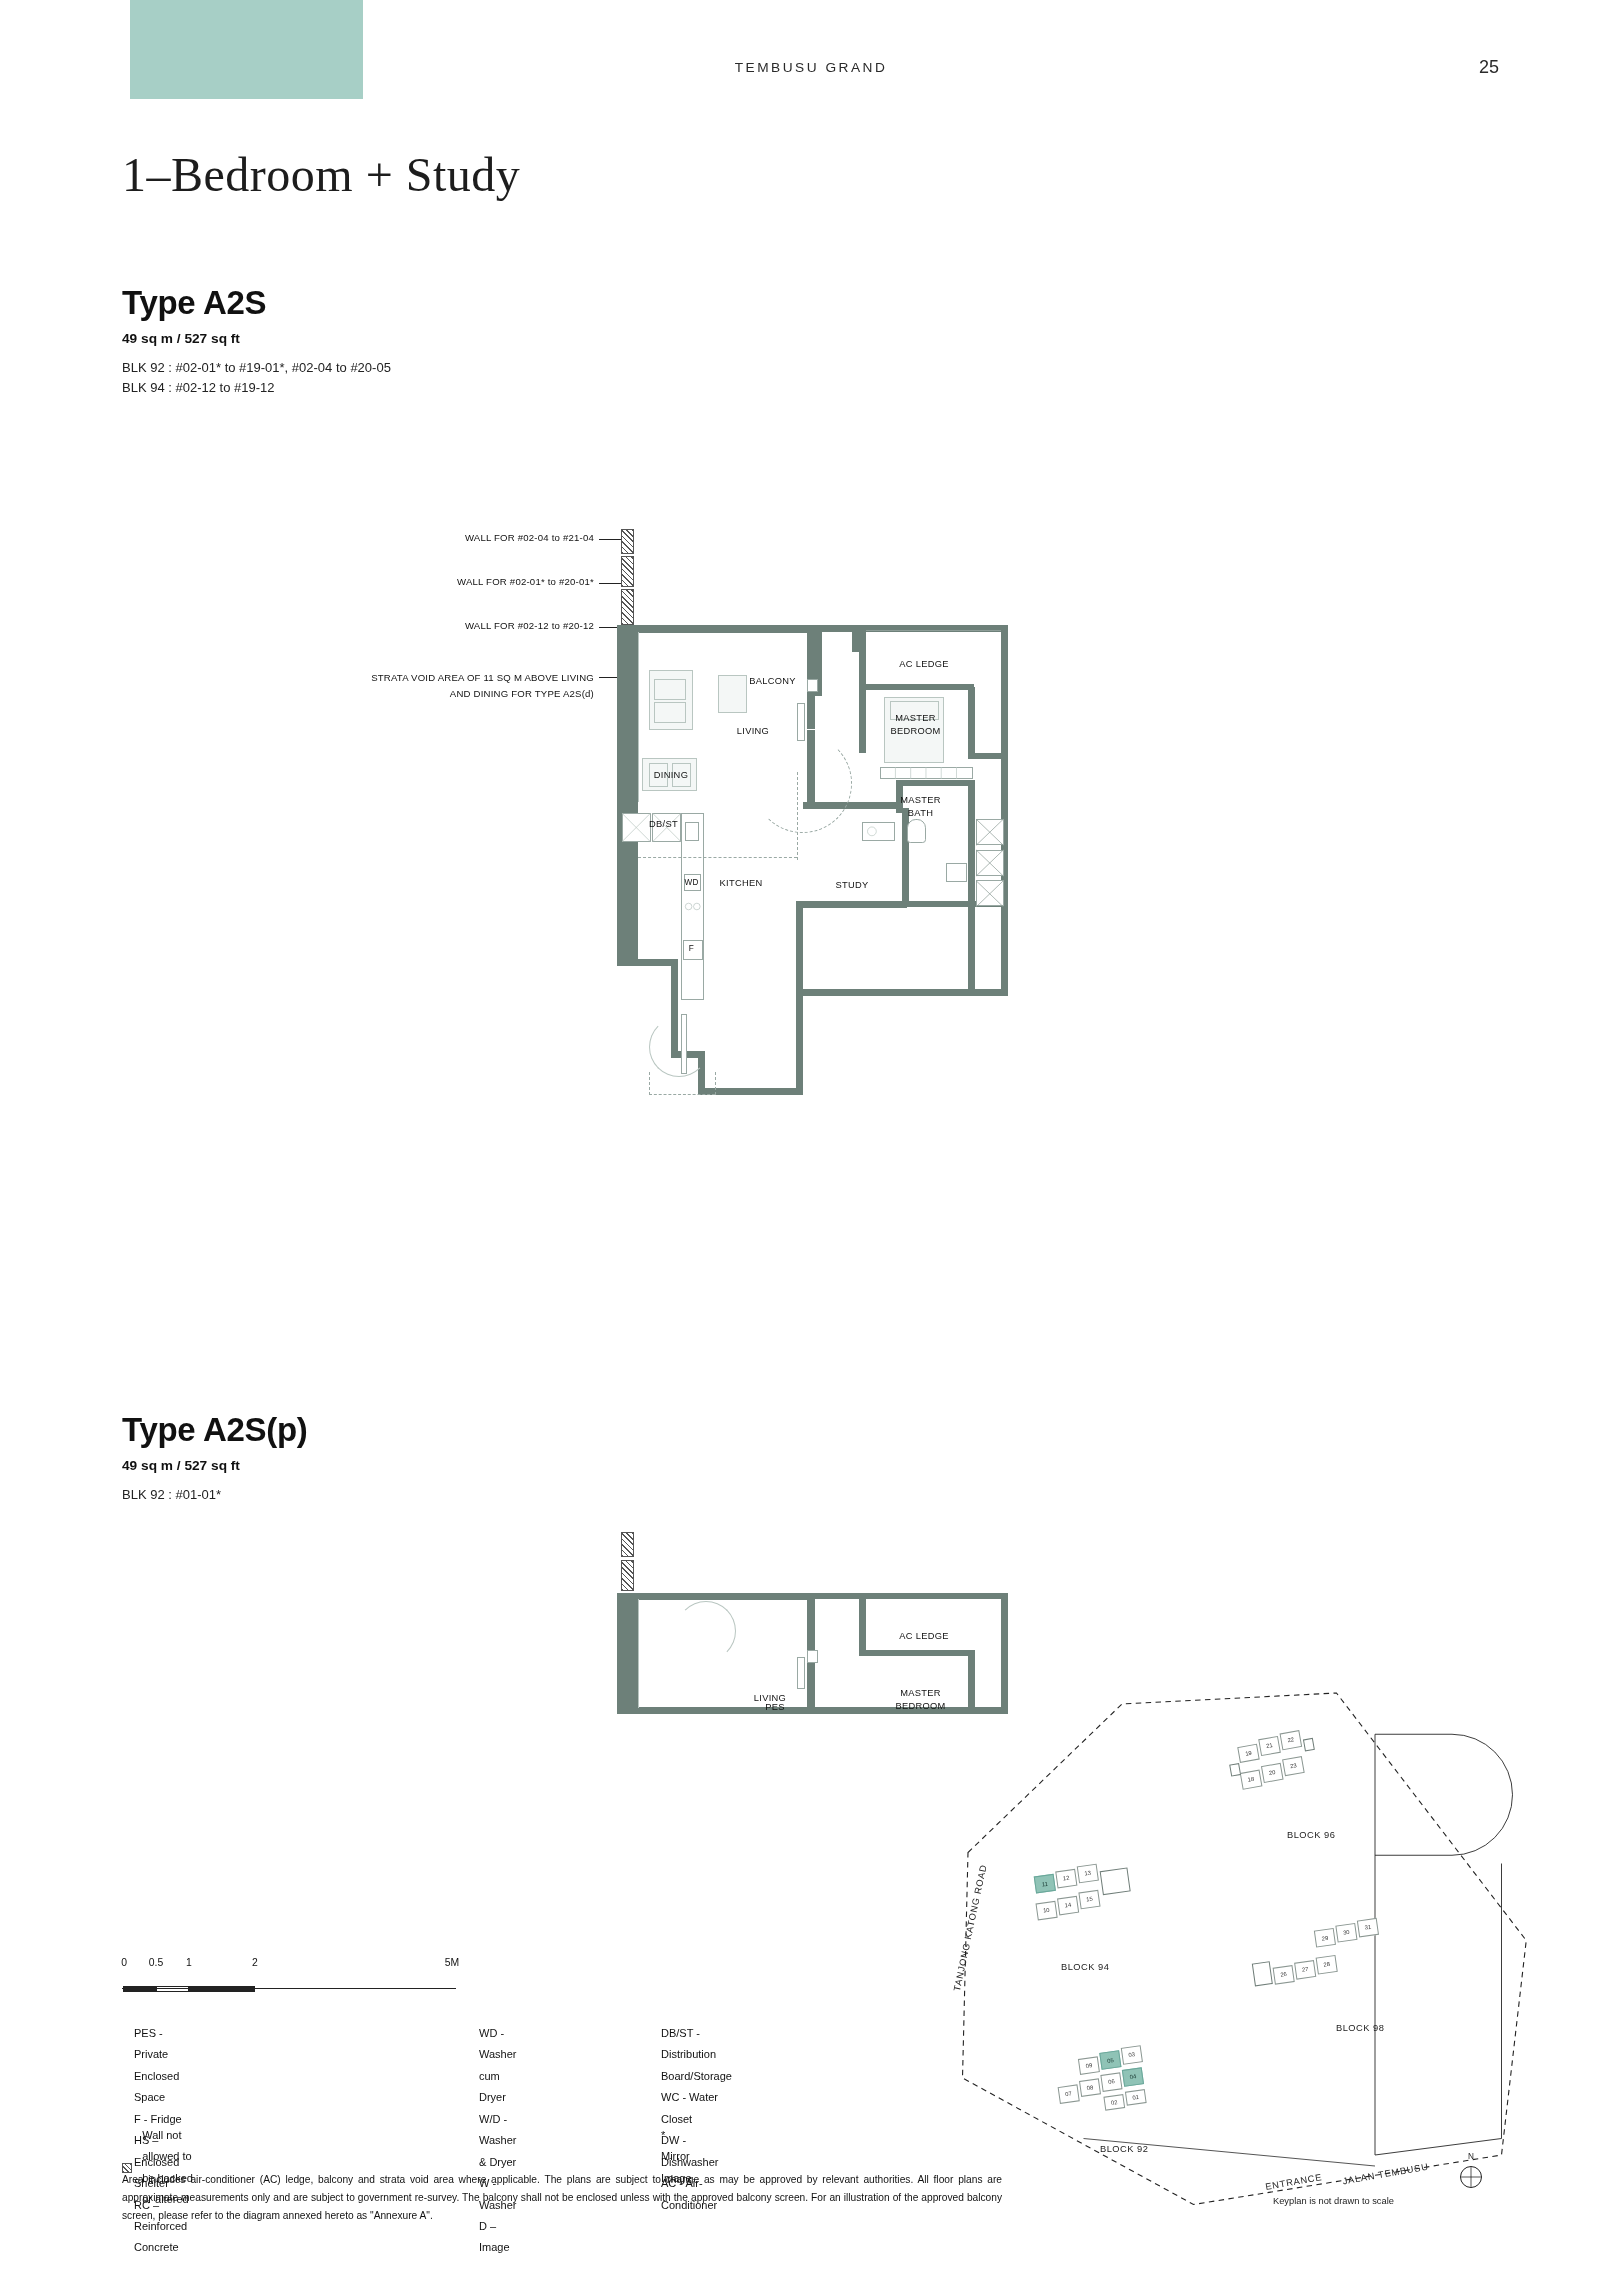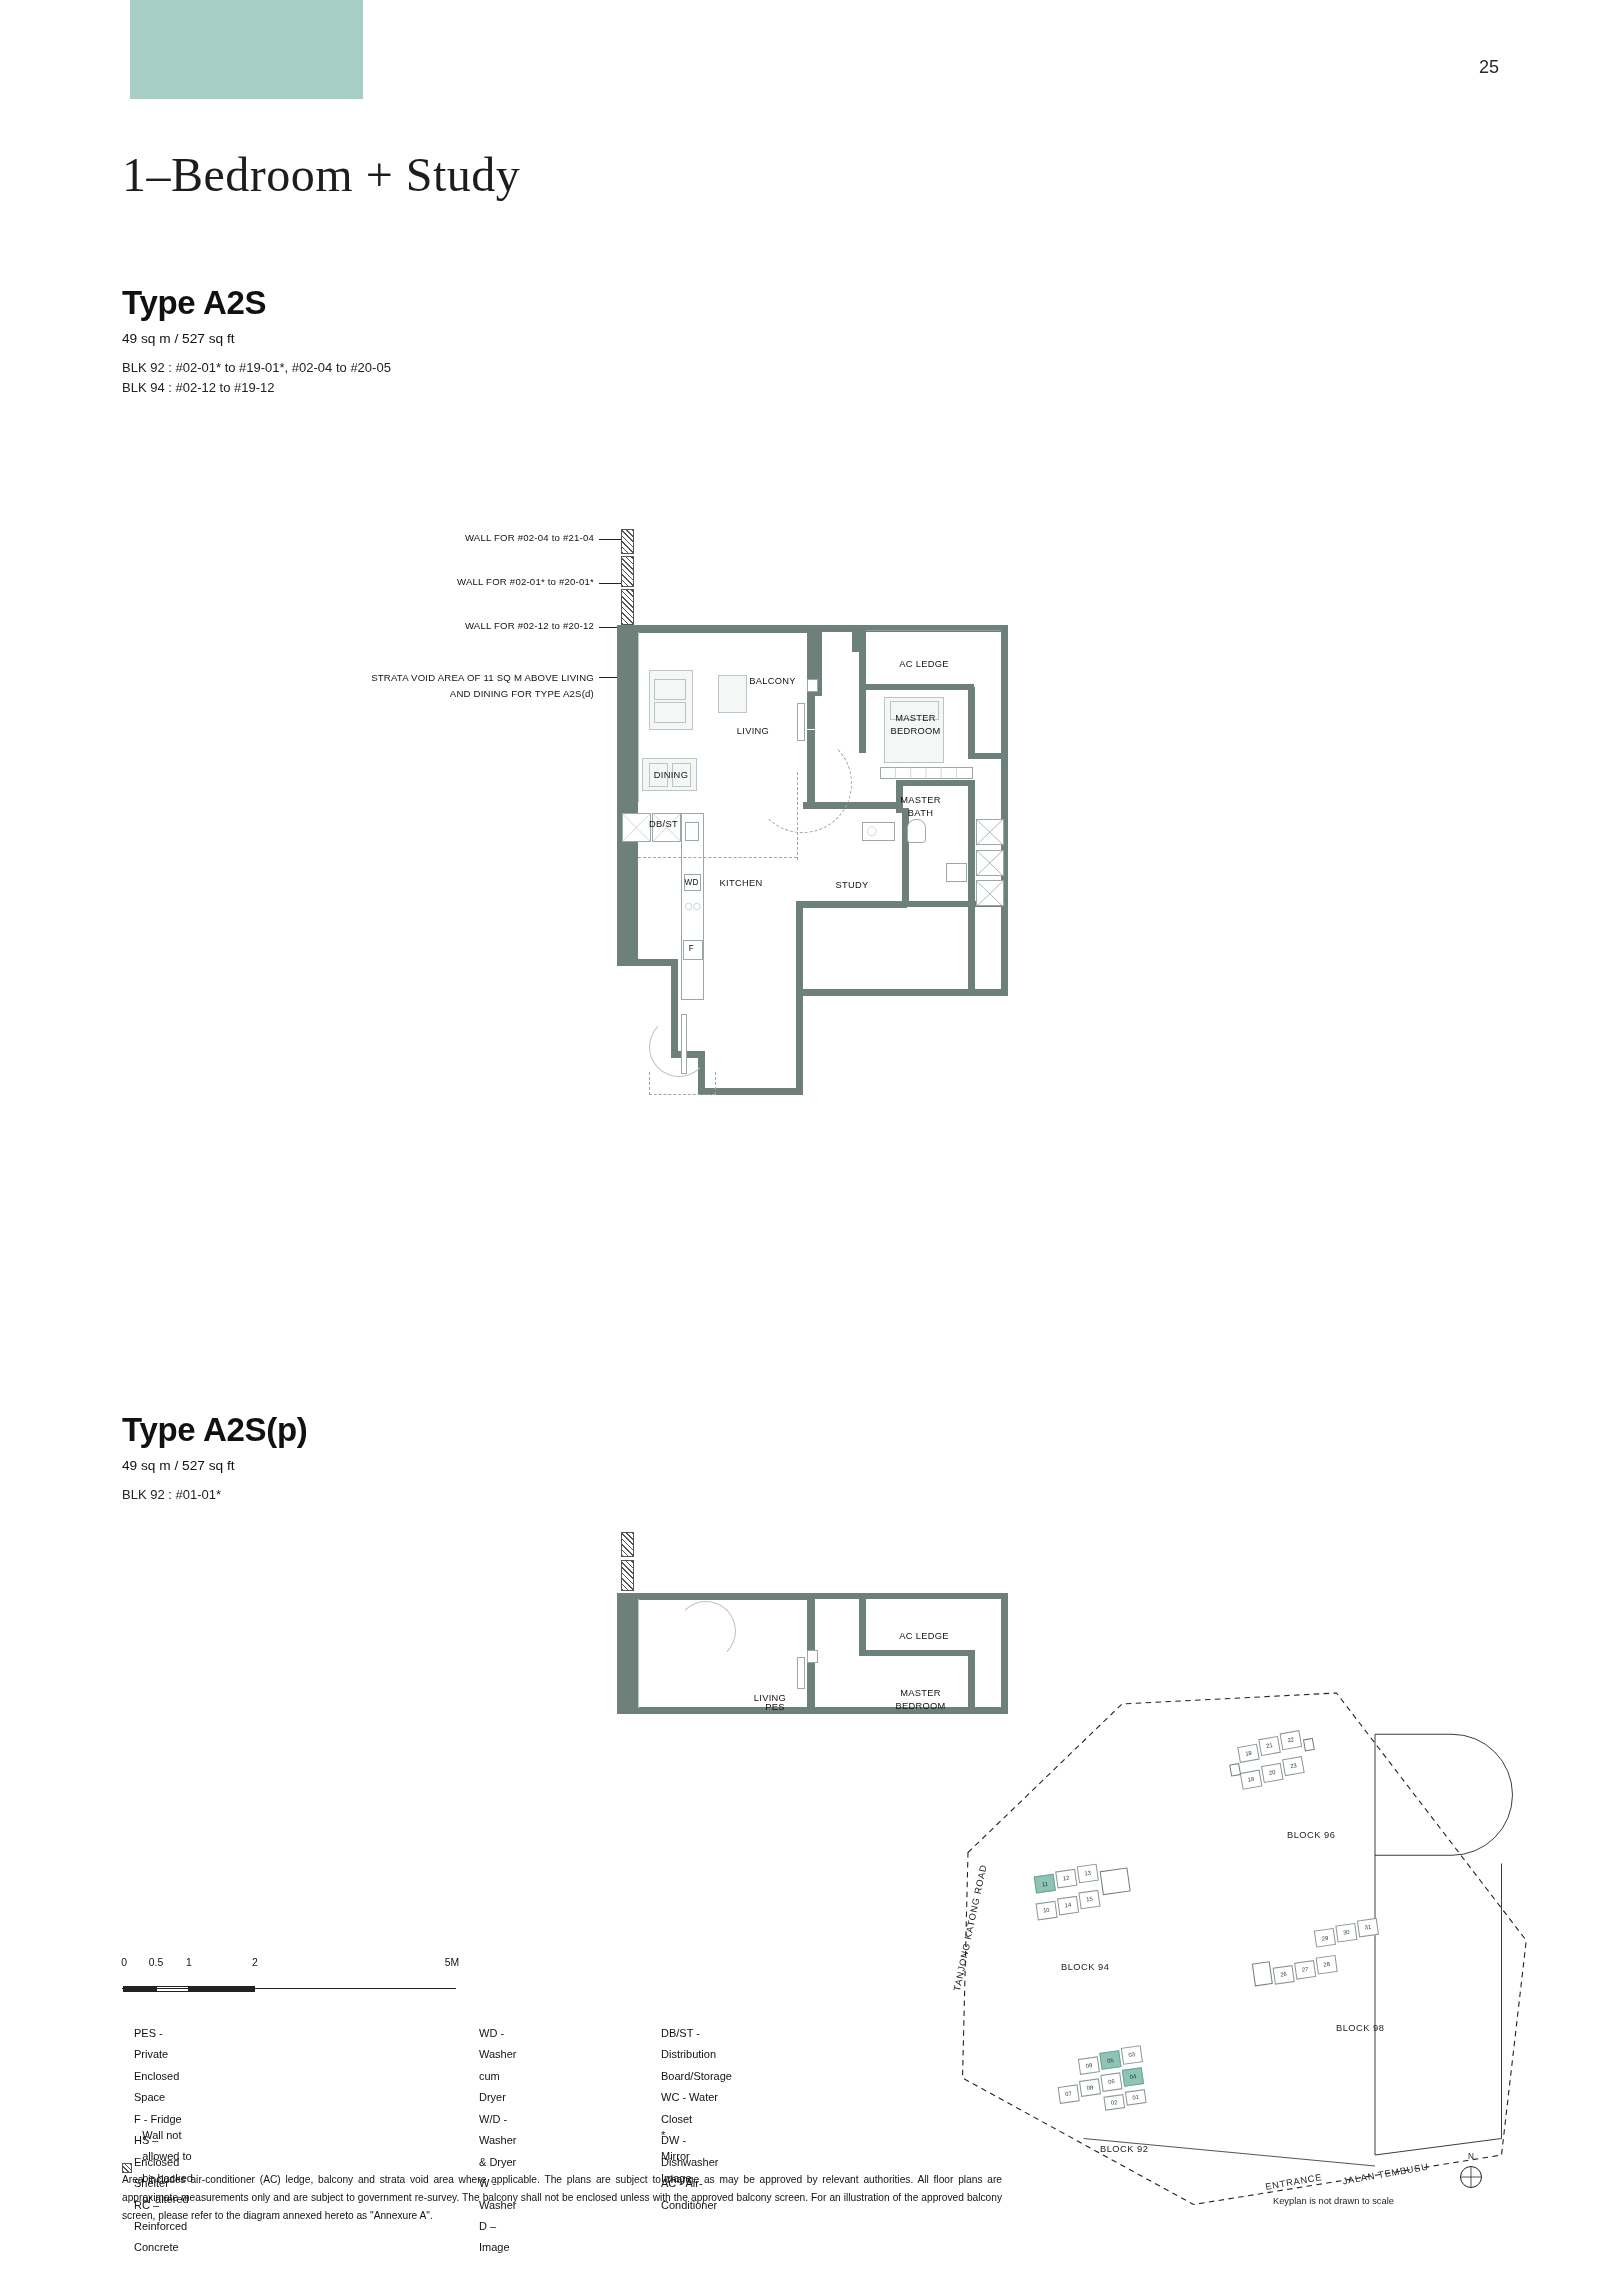--- a/index.html
+++ b/index.html
@@ -34,21 +34,21 @@
     font-family:"Liberation Serif", serif;
     font-size:48px; font-weight:400; letter-spacing:0.5px; color:#1d1d1d;
   }
 
   
   .type-title {
     font-size:33px; font-weight:700; letter-spacing:-0.3px; color:#111;
     line-height:1.05;
   }
   .type-area {
-    font-size:13.7px; font-weight:400; color:#111; margin-top:10px;
+    font-size:13.7px; font-weight:700; color:#111; margin-top:10px;
   }
   .type-units {
     font-size:13px; font-weight:400; color:#222; margin-top:12px; line-height:1.55;
   }
   .type-note {
     font-size:11.5px; font-weight:400; color:#222; margin-top:16.5px; line-height:1.65;
     text-align:justify; width:297px;
   }
 
   #type-a2s { position:absolute; left:122px; top:286px; }
@@ -124,20 +124,21 @@
   .kp-road { position:absolute; font-size:9.3px; letter-spacing:0.8px; color:#222; }
   .kp-note { position:absolute; font-size:9.3px; color:#222; }
   .compass-ring { position:absolute; width:22px; height:22px; border:0.9px solid #222; border-radius:50%; }
 </style>
 </head>
 <body>
 
 <div class="page">
 
   <div class="header-swatch"></div>
+  <div class="header-title">TEMBUSU GRAND</div>
   <div class="header-page">25</div>
 
   <div class="main-heading">1–Bedroom + Study</div>
 
   <div id="type-a2s">
     <div class="type-title">Type A2S</div>
     <div class="type-area">49 sq m / 527 sq ft</div>
     <div class="type-units">
       <div>BLK 92 : #02-01* to #19-01*, #02-04 to #20-05</div>
       <div>BLK 94 : #02-12 to #19-12</div>

